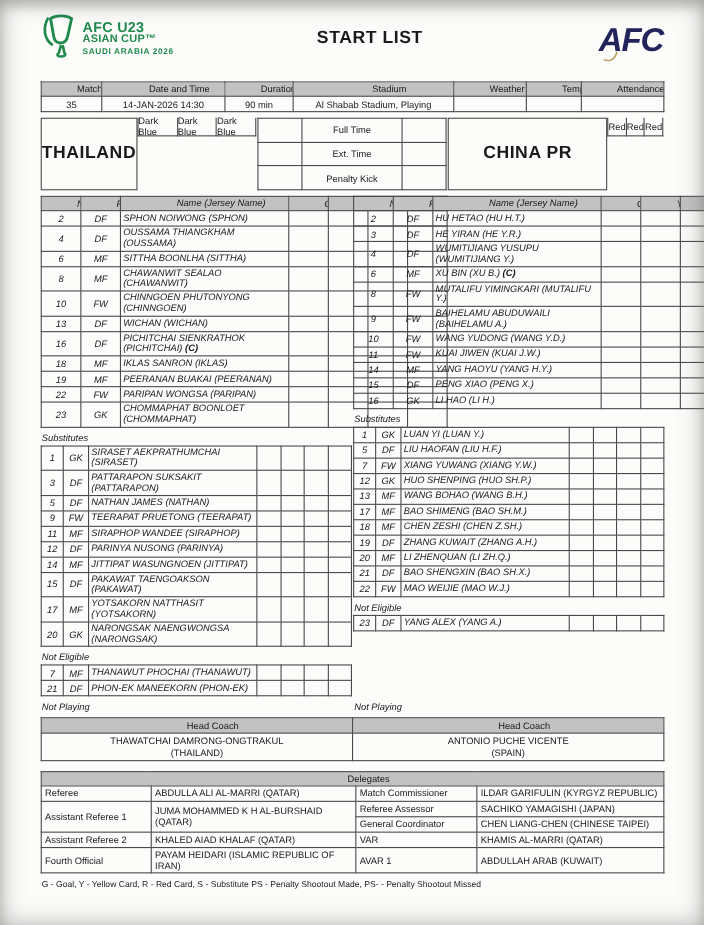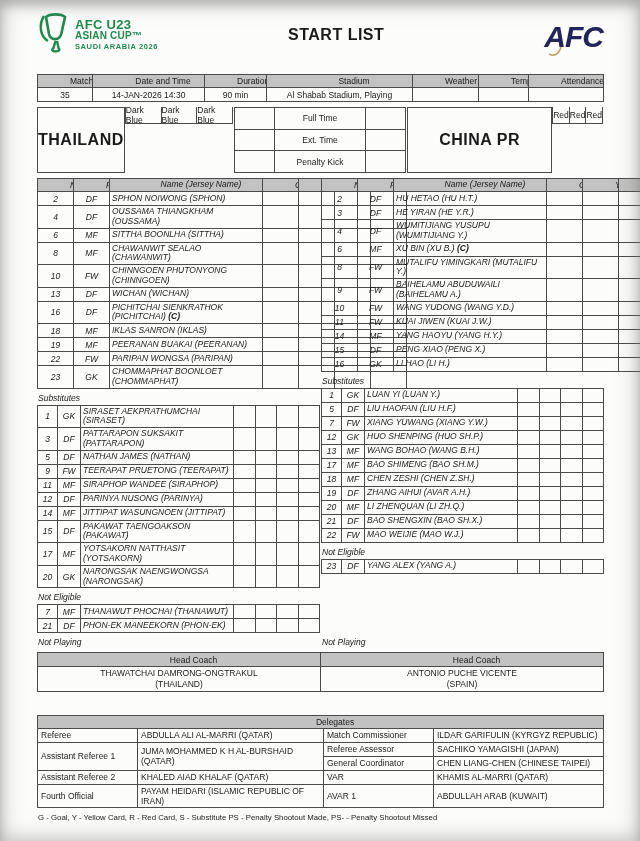--- a/index.html
+++ b/index.html
@@ -52,21 +52,21 @@
   .section-label { font-size:8.5px; margin:4px 0 2px 1px; }
   .np-label { margin-top:auto; padding:4px 0 2px 1px; font-size:8.5px; }
 
   
   .coach { margin-top:3px; }
   .coach th { height:14px; }
   .coach-name { height:19px; text-align:center; line-height:1.25; }
   .sig-cell { height:28px; vertical-align:top; font-weight:bold; font-size:9px; }
 
   
-  .delegates { margin-top:23px; }
+  .delegates { margin-top:9px; }
   .delegates th { height:13px; }
   .delegates td { height:14px; }
   .d-l-role { width:100px; }
 
   
   .legend { font-size:7.8px; margin:5px 0 0 1px; color:#222; }
 </style>
 </head>
 <body>
 
@@ -616,21 +616,21 @@
       <td class="c-name"><span>CHEN ZESHI (CHEN Z.SH.)</span><span class="cap"></span></td>
       <td class="c-box"></td>
       <td class="c-box"></td>
       <td class="c-box"></td>
       <td class="c-box"></td>
     </tr>
 
     <tr>
       <td class="c-no">19</td>
       <td class="c-pos">DF</td>
-      <td class="c-name"><span>ZHANG AIHUI (AVAR A.H.)</span><span class="cap"></span></td>
+      <td class="c-name"><span>ZHANG KUWAIT (ZHANG A.H.)</span><span class="cap"></span></td>
       <td class="c-box"></td>
       <td class="c-box"></td>
       <td class="c-box"></td>
       <td class="c-box"></td>
     </tr>
 
     <tr>
       <td class="c-no">20</td>
       <td class="c-pos">MF</td>
       <td class="c-name"><span>LI ZHENQUAN (LI ZH.Q.)</span><span class="cap"></span></td>

